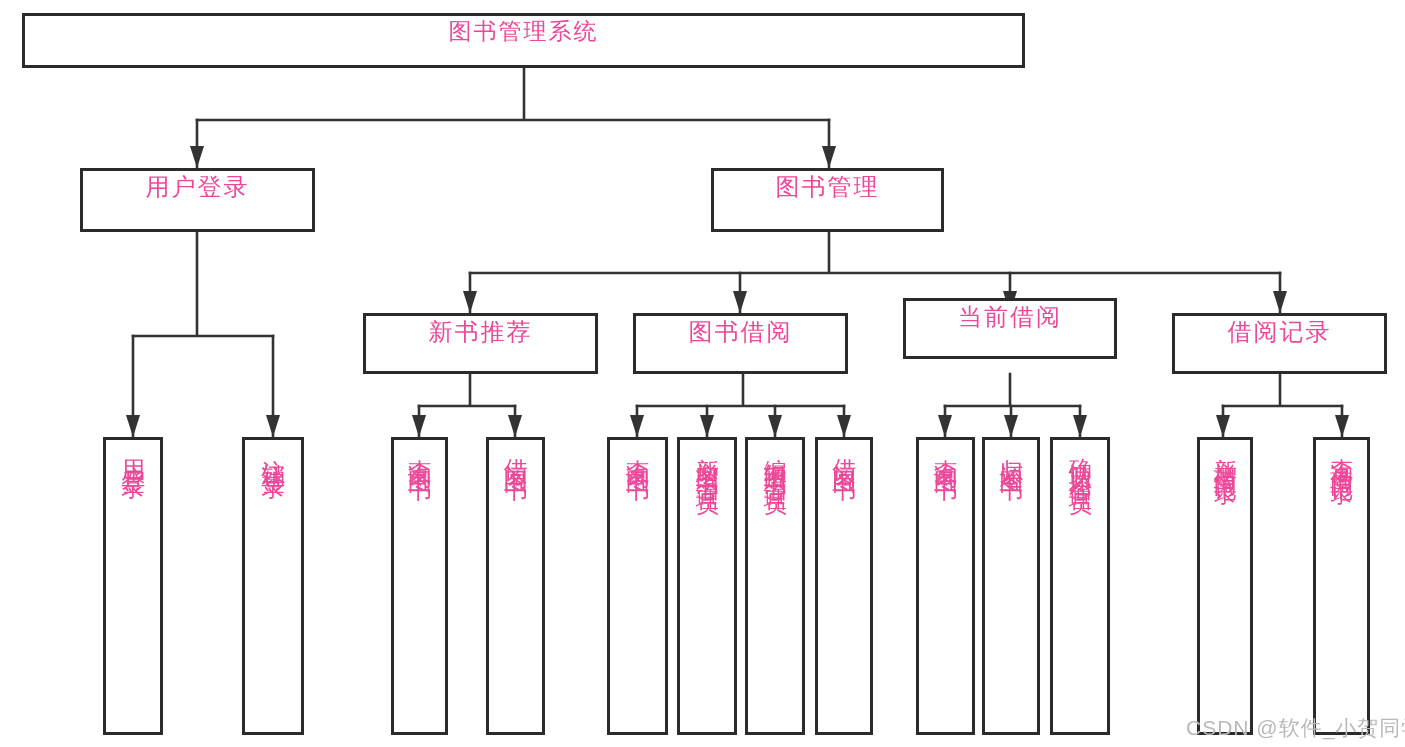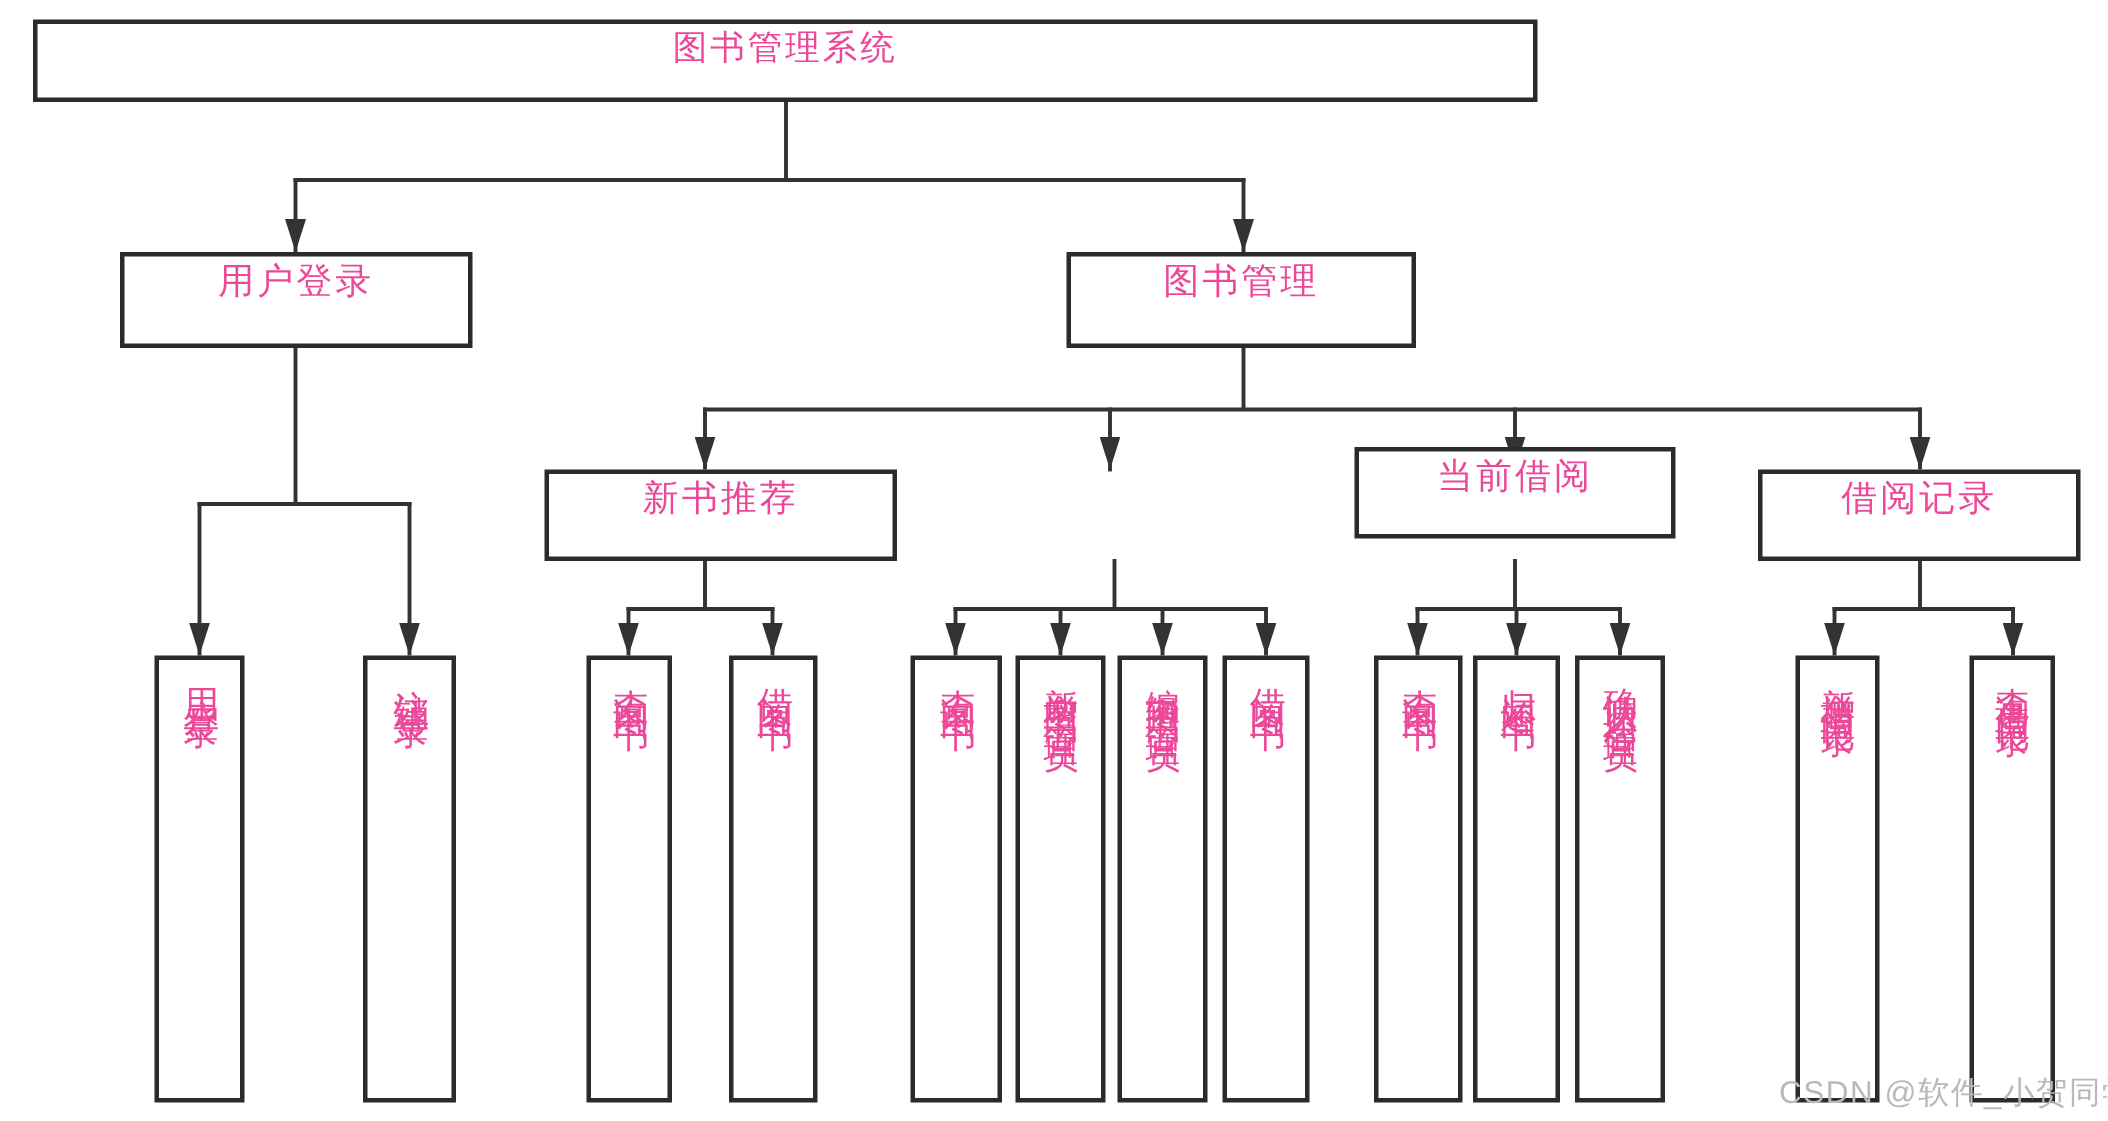--- a/index.html
+++ b/index.html
@@ -96,20 +96,23 @@
   <div class="node" style="left:80px;top:168px;width:235px;height:64px;">
     <span class="hlabel">用户登录</span>
   </div>
   <div class="node" style="left:711px;top:168px;width:233px;height:64px;">
     <span class="hlabel">图书管理</span>
   </div>
 
   <div class="node" style="left:363px;top:313px;width:235px;height:61px;">
     <span class="hlabel">新书推荐</span>
   </div>
+  <div class="node" style="left:633px;top:313px;width:215px;height:61px;">
+    <span class="hlabel">图书借阅</span>
+  </div>
   <div class="node" style="left:903px;top:298px;width:214px;height:61px;">
     <span class="hlabel">当前借阅</span>
   </div>
   <div class="node" style="left:1172px;top:313px;width:215px;height:61px;">
     <span class="hlabel">借阅记录</span>
   </div>
 
   <div class="node leaf" style="left:103px;top:437px;width:60px;height:298px;">
     <span class="vtext">用户登录</span>
   </div>

